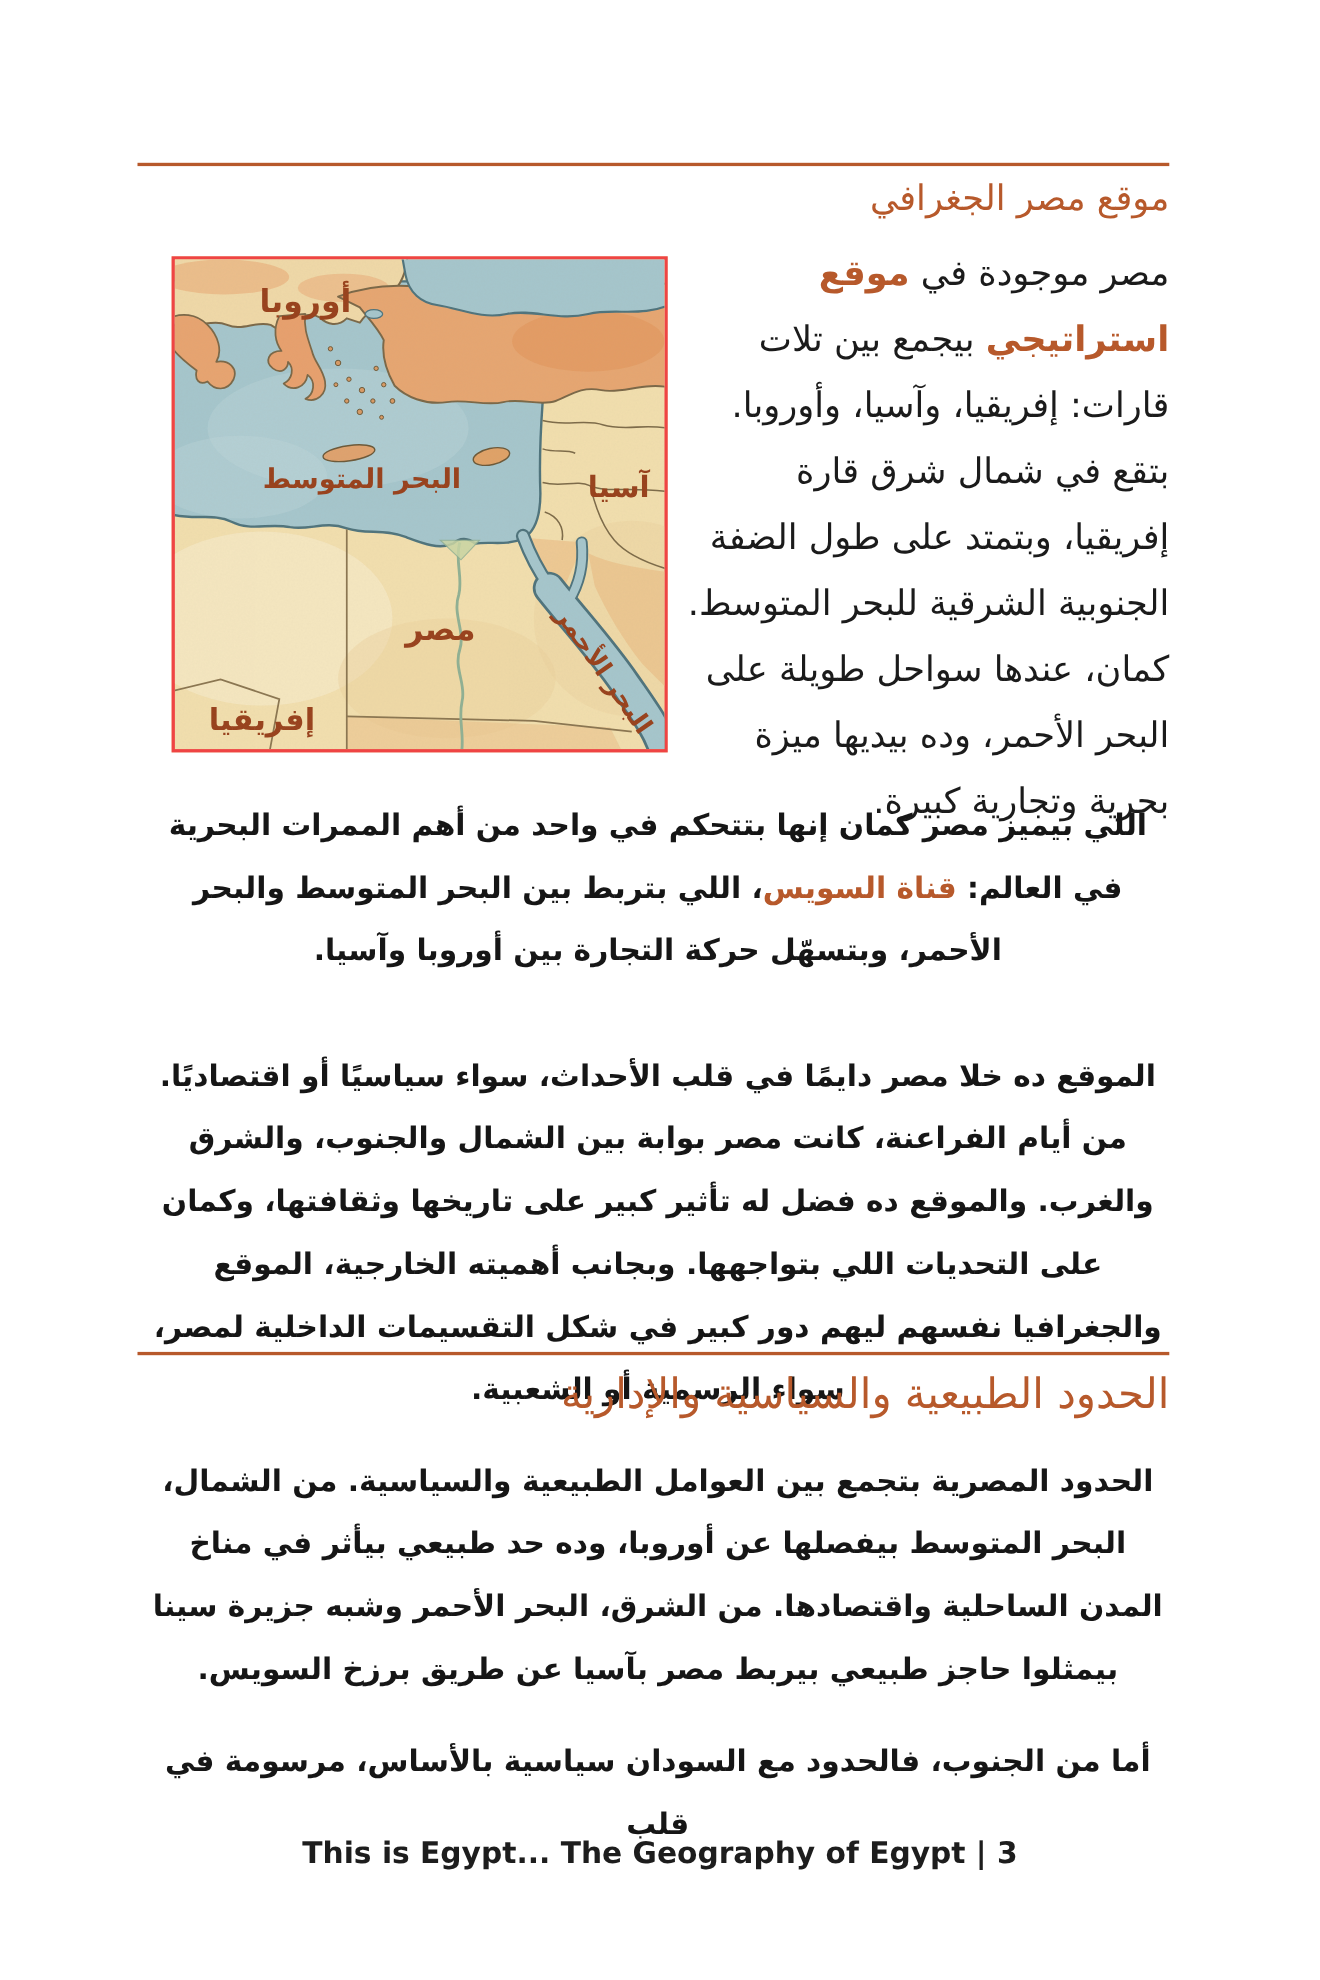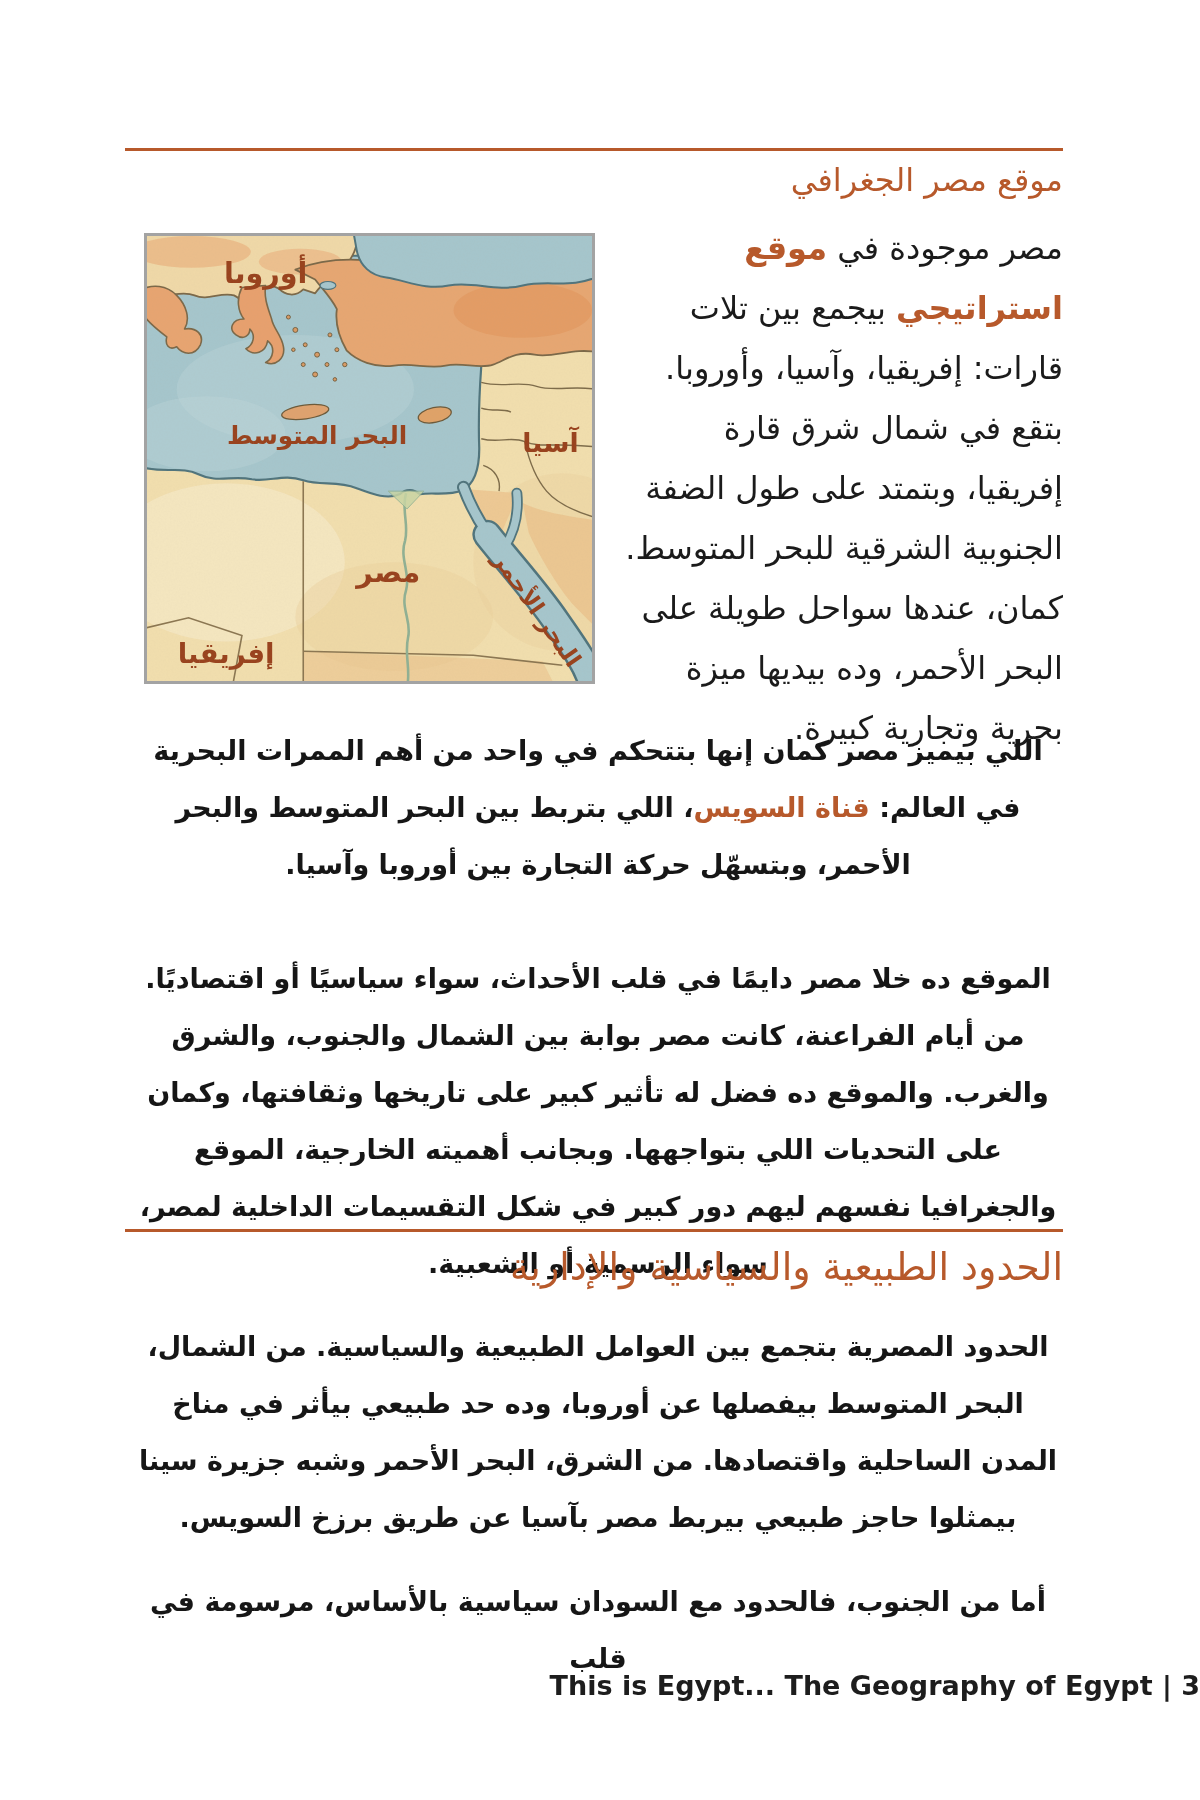--- a/index.html
+++ b/index.html
@@ -11,42 +11,42 @@
   .rule{position:absolute;left:125px;width:938px;height:3px;background:#b7592b;}
   #rule1{top:148px;}
   #rule2{top:1229px;}
   .heading{
     position:absolute;right:137px;direction:rtl;text-align:right;
     color:#b7592b;font-weight:normal;white-space:nowrap;margin:0;
   }
   #h1{top:158px;font-size:32px;line-height:44px;}
   #h2{top:1245px;font-size:38px;line-height:44px;}
   .map-frame{
-    position:absolute;left:144px;top:233px;width:445px;height:445px;
-    border:3px solid #a3a3a3;margin:0;background:#f2dfae;
+    position:absolute;left:156px;top:233px;width:445px;height:445px;
+    border:3px solid #ef4444;margin:0;background:#f2dfae;
   }
   .map-frame svg{display:block;width:445px;height:445px;}
   .intro{
     position:absolute;top:218px;right:137px;width:440px;margin:0;
     direction:rtl;
     font-size:32px;line-height:60px;color:#1b1b1b;font-weight:normal;
   }
   .para{
     position:absolute;right:137px;width:930px;margin:0;
     direction:rtl;text-align:center;
     font-size:27px;line-height:57px;color:#161616;font-weight:bold;
   }
   #paraA{top:722px;}
   #paraB{top:950px;}
   #paraC{top:1318px;}
   #paraD{top:1573px;}
   .ac{color:#b7592b;font-weight:bold;}
   .footer{
     position:absolute;top:1670px;left:0;width:1200px;margin:0;
-    text-align:right;font-size:27px;font-weight:600;color:#1d1d1d;
+    text-align:center;font-size:27px;font-weight:600;color:#1d1d1d;
   }
   .map-label{font-weight:bold;fill:#98401b;}
 </style>
 </head>
 <body>
 
 <div>
 
   <div class="rule" id="rule1"></div>
 

